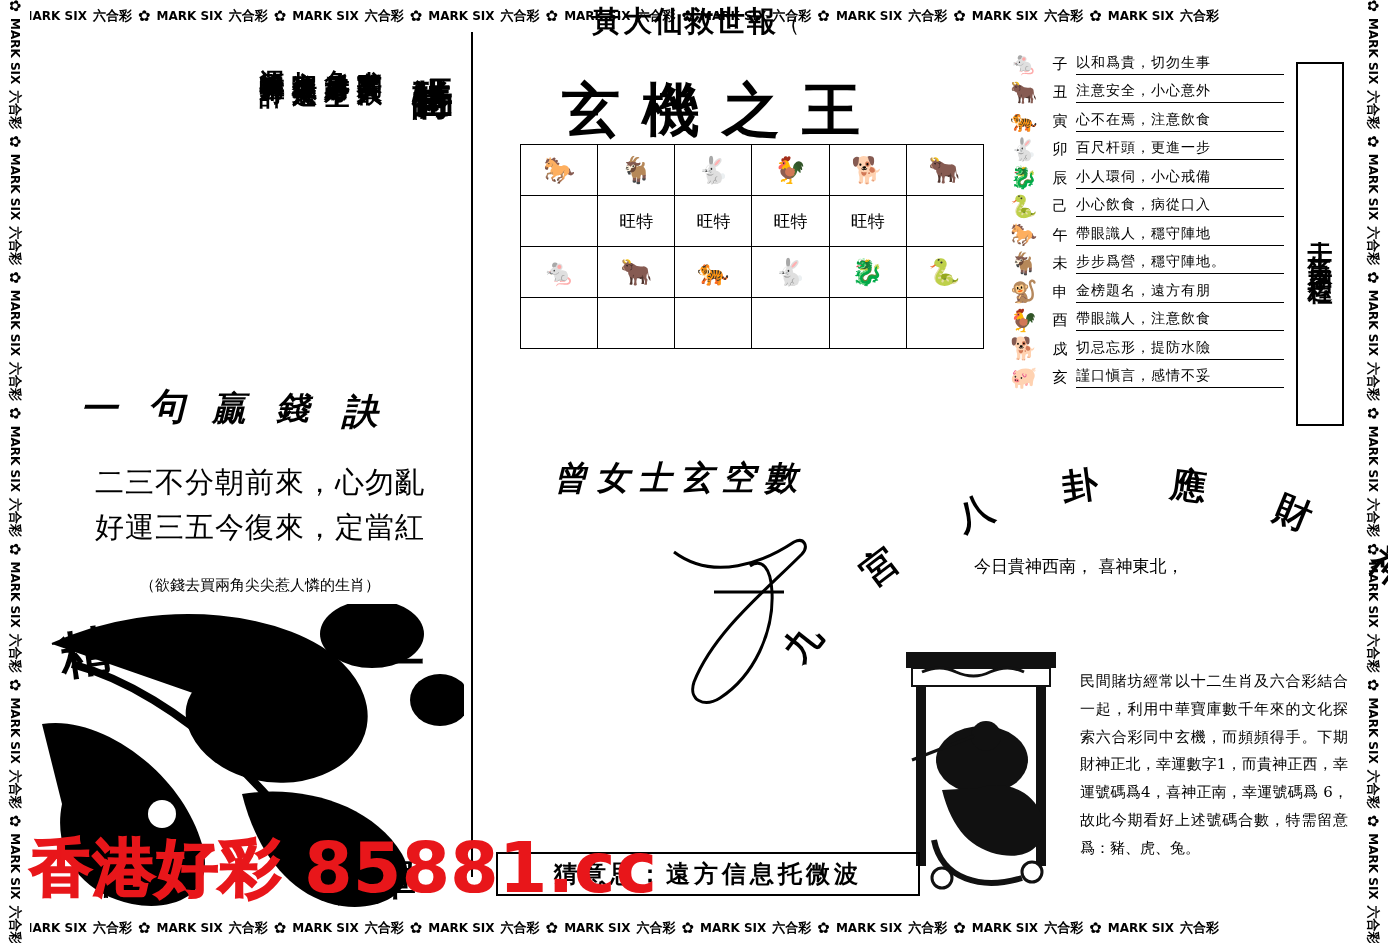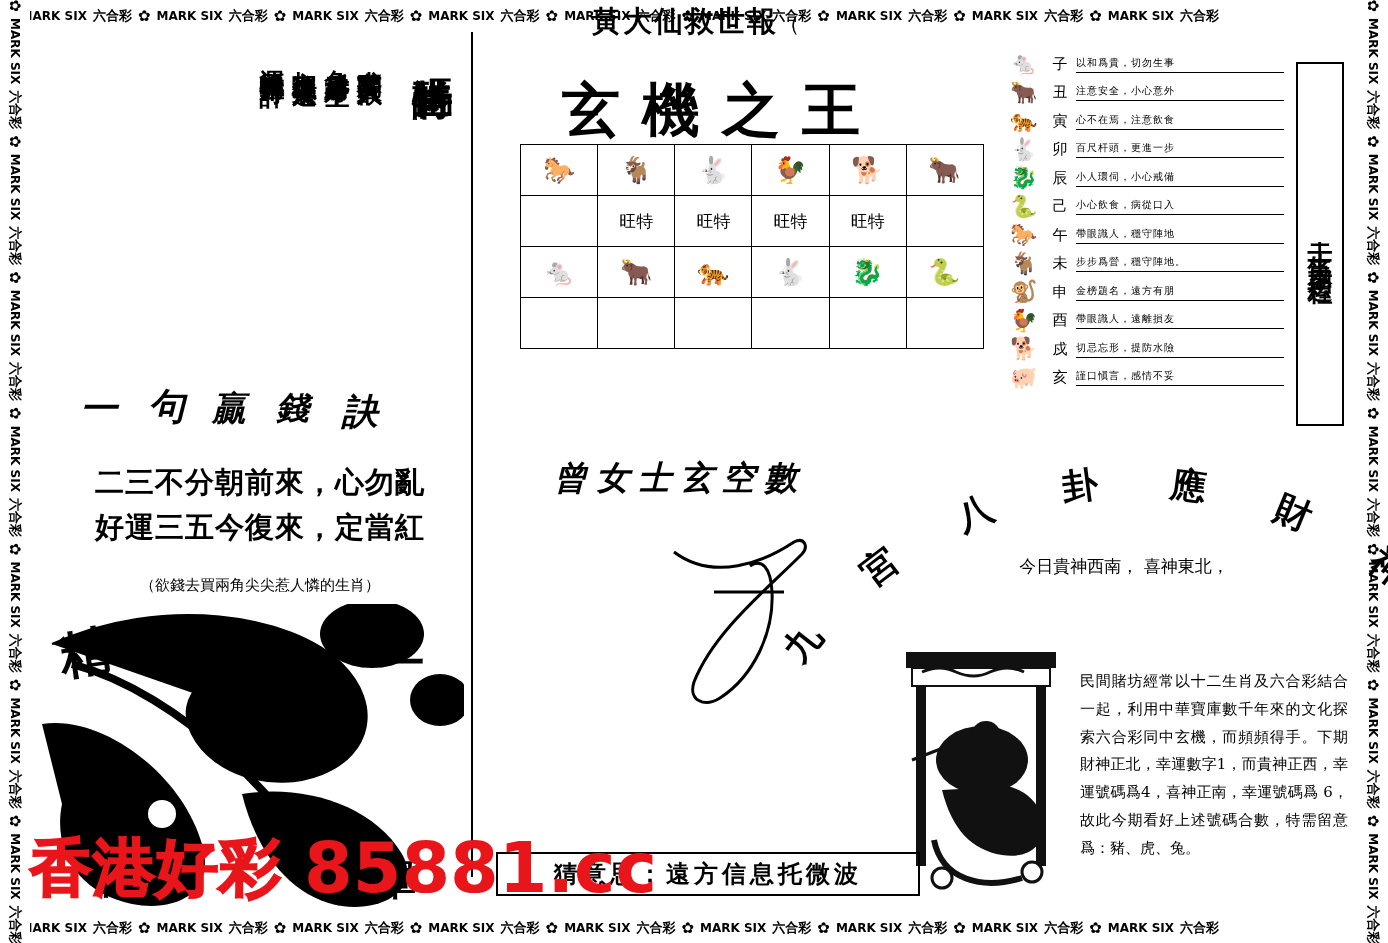--- a/index.html
+++ b/index.html
@@ -43,21 +43,21 @@
   .yy-title{position:absolute;left:50px;top:348px;width:330px;height:52px;}
   .yy-title .ch{position:absolute;font-family:"DejaVu Serif","Liberation Serif",serif;
                 font-weight:bold;font-style:italic;}
   .yy1{left:0;top:4px;font-size:37px;}
   .yy2{left:68px;top:2px;font-size:37px;}
   .yy3{left:132px;top:6px;font-size:34px;}
   .yy4{left:196px;top:6px;font-size:33px;}
   .yy5{left:262px;top:8px;font-size:36px;}
 
   .verse{position:absolute;left:30px;top:428px;width:400px;
-         font-family:"DejaVu Serif","Liberation Serif",serif;font-weight:bold;
+         font-family:"DejaVu Serif","Liberation Serif",serif;font-weight:normal;
          font-size:29px;line-height:1.55;letter-spacing:1px;text-align:center;}
   .note{position:absolute;left:30px;top:544px;width:400px;text-align:center;
         font-family:"DejaVu Serif","Liberation Serif",serif;font-size:15px;}
 
   
   .art{position:absolute;left:12px;top:572px;width:422px;height:308px;
        background:#fff;overflow:hidden;}
   .art .jing{position:absolute;left:18px;top:14px;font-size:52px;font-weight:bold;
              font-family:"DejaVu Serif","Liberation Serif",serif;color:#000;
              transform:rotate(-8deg);}
@@ -92,35 +92,35 @@
 
   
   .sig{position:absolute;left:180px;top:500px;width:180px;height:190px;}
 
   
   .zod{position:absolute;left:530px;top:18px;width:280px;}
   .zod .row{display:flex;align-items:center;height:28.5px;}
   .zod .ico{width:40px;text-align:center;font-size:22px;line-height:1;}
   .zod .nm{width:32px;text-align:center;font-size:15px;
            font-family:"DejaVu Serif","Liberation Serif",serif;}
-  .zod .tx{flex:1;border-bottom:1px solid #000;font-size:10px;padding-bottom:2px;
+  .zod .tx{flex:1;border-bottom:1px solid #000;font-size:14px;padding-bottom:2px;
            letter-spacing:1px;font-family:"DejaVu Serif","Liberation Serif",serif;}
 
   .zodtitle{position:absolute;left:822px;top:30px;width:44px;height:360px;
             border:2px solid #000;display:flex;align-items:center;justify-content:center;}
   .zodtitle span{writing-mode:vertical-rl;font-size:25px;font-weight:bold;
                  letter-spacing:6px;font-family:"DejaVu Serif","Liberation Serif",serif;}
 
   
   .arc{position:absolute;left:452px;top:448px;width:420px;height:80px;}
   .arc .c{position:absolute;font-size:36px;font-weight:bold;
           font-family:"DejaVu Serif","Liberation Serif",serif;
           transform-origin:center center;}
 
-  .gods{position:absolute;left:500px;top:520px;width:300px;text-align:center;
+  .gods{position:absolute;left:500px;top:520px;width:300px;
         font-size:17px;line-height:1.65;
         font-family:"DejaVu Serif","Liberation Serif",serif;}
 
   
   .para{position:absolute;left:606px;top:636px;width:268px;font-size:15px;
         line-height:1.85;text-align:justify;
         font-family:"DejaVu Serif","Liberation Serif",serif;}
 
   
   .warrior{position:absolute;left:408px;top:608px;width:200px;height:262px;}
@@ -397,21 +397,21 @@
           <span class="tx">步步爲營，穩守陣地。</span>
         </div>
         <div class="row">
           <span class="ico">🐒</span>
           <span class="nm">申</span>
           <span class="tx">金榜題名，遠方有朋</span>
         </div>
         <div class="row">
           <span class="ico">🐓</span>
           <span class="nm">酉</span>
-          <span class="tx">帶眼識人，遠離損友</span>
+          <span class="tx">帶眼識人，注意飲食</span>
         </div>
         <div class="row">
           <span class="ico">🐕</span>
           <span class="nm">戍</span>
           <span class="tx">切忌忘形，提防水險</span>
         </div>
         <div class="row">
           <span class="ico">🐖</span>
           <span class="nm">亥</span>
           <span class="tx">謹口愼言，感情不妥</span>

